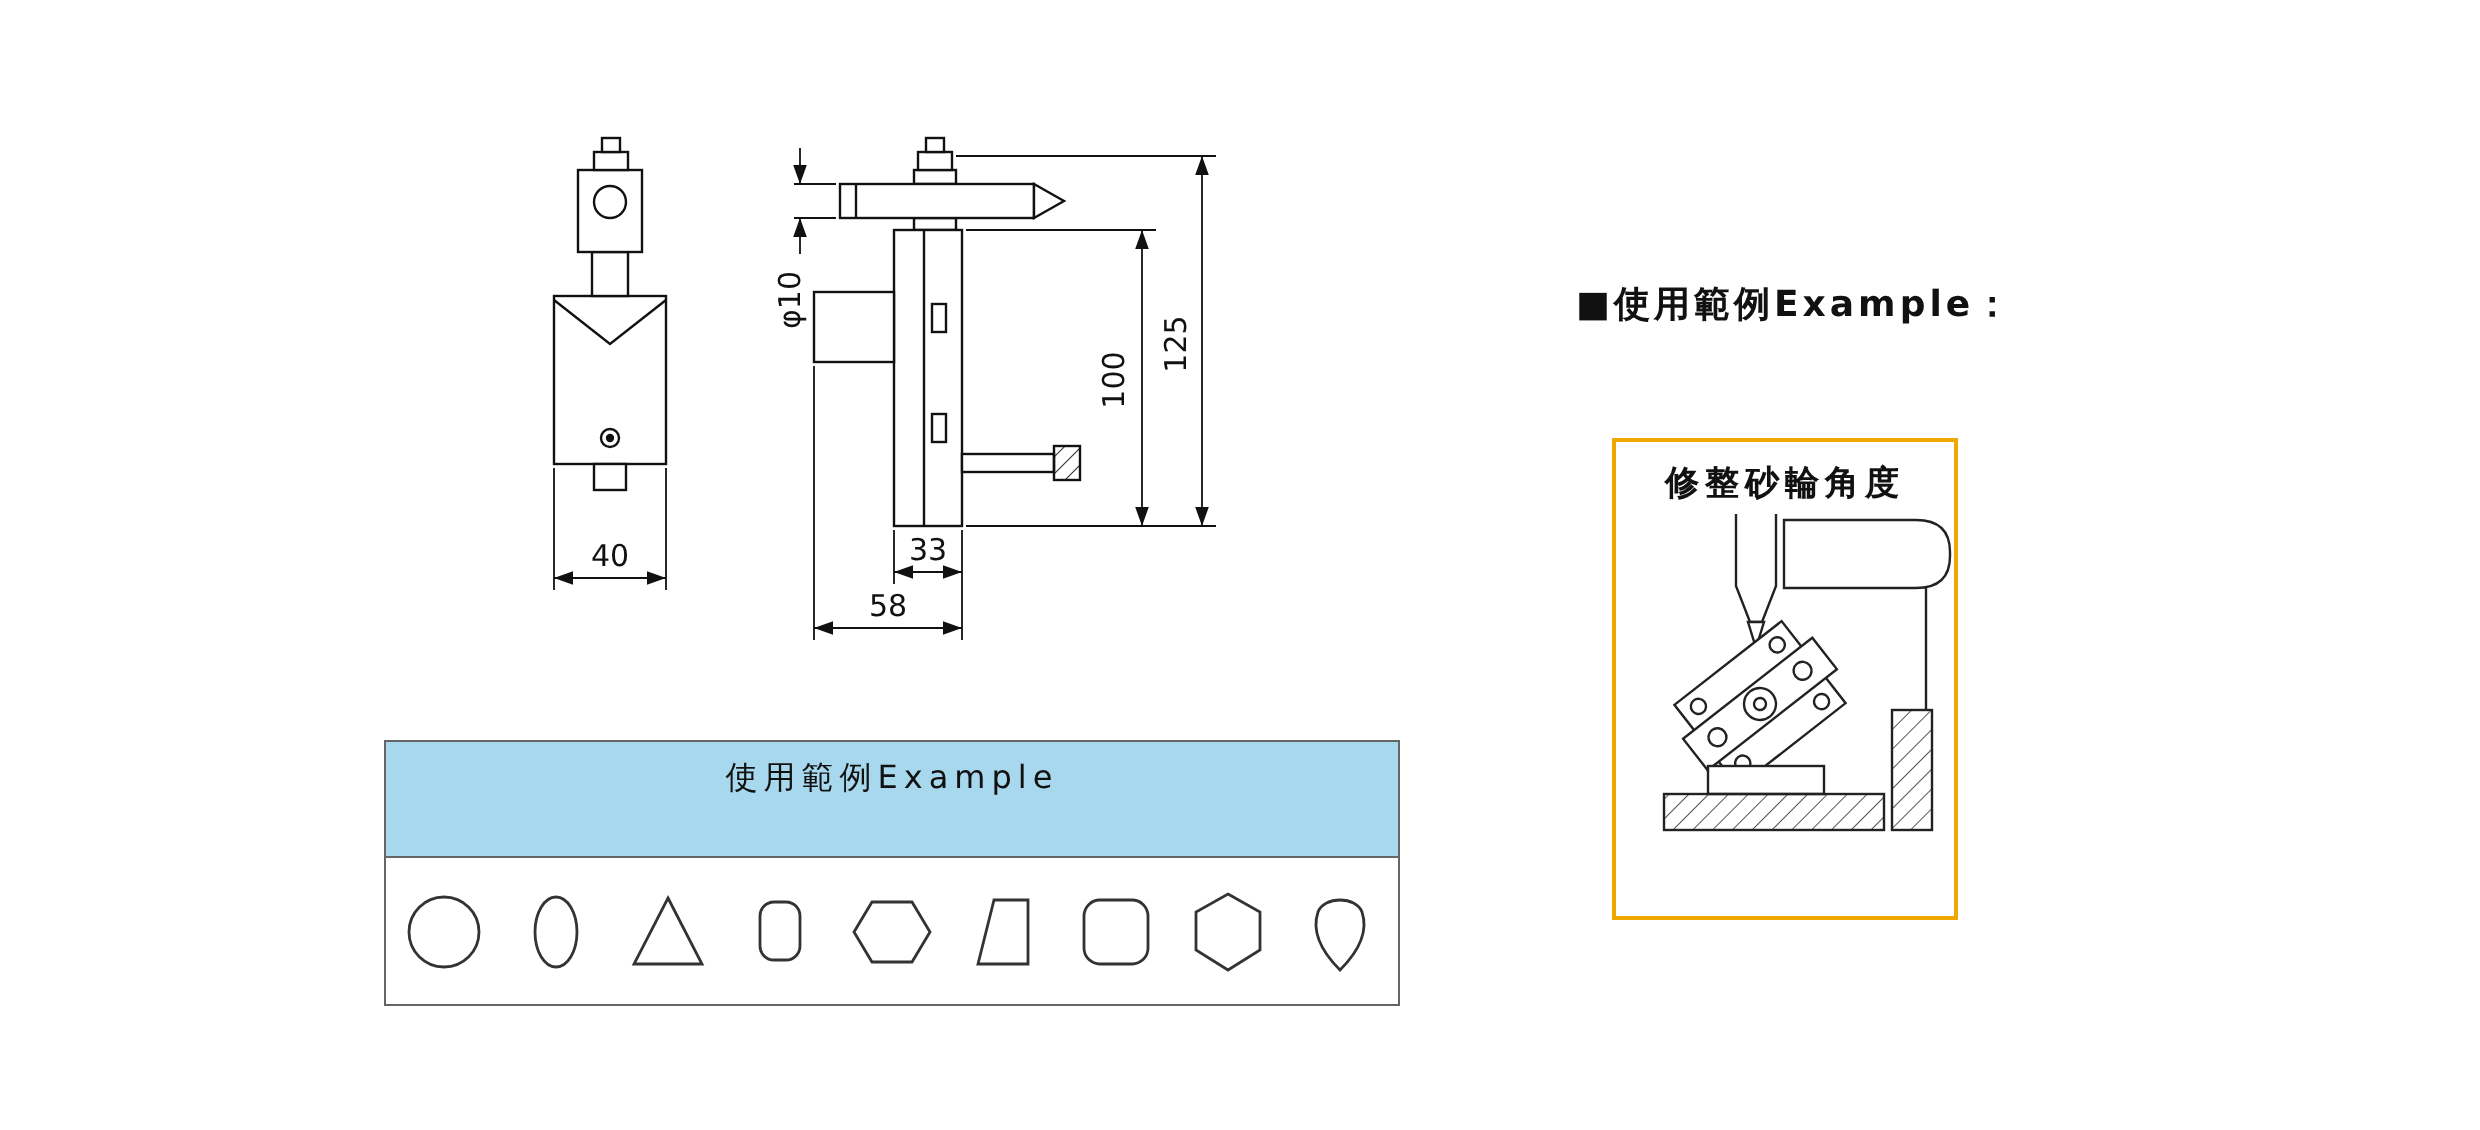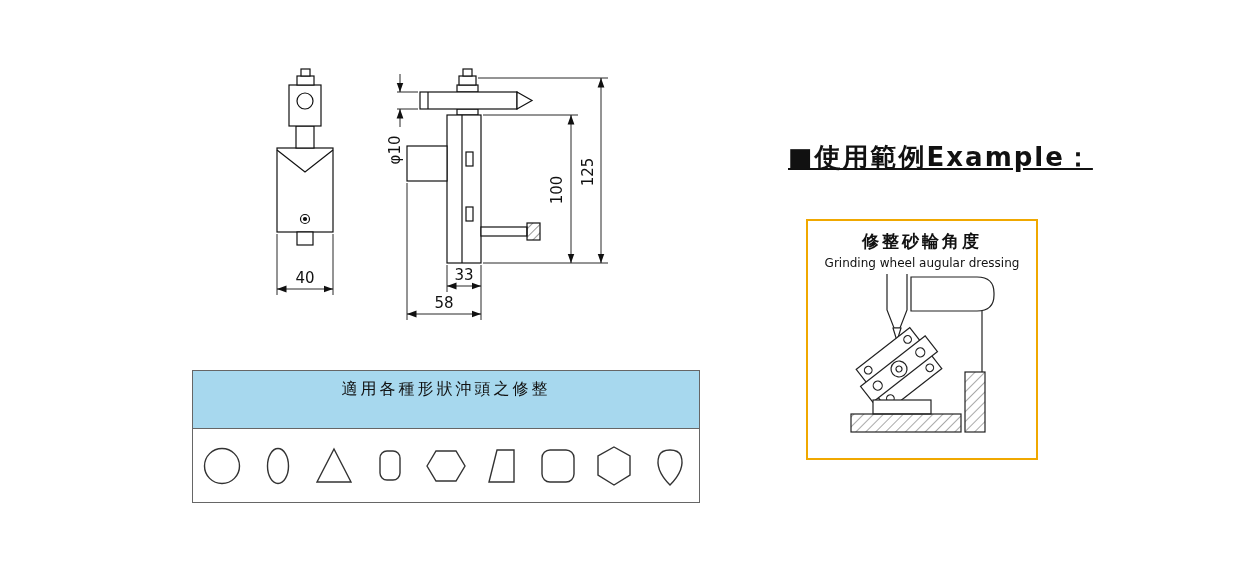--- a/index.html
+++ b/index.html
@@ -28,24 +28,24 @@
   .app-title-zh { font-size:16px; letter-spacing:3px; }
   .app-title-en { font-size:13px; letter-spacing:1px; margin-top:4px; }
   .shapes-row {
     height:74px; display:flex; justify-content:center; align-items:center; gap:10px;
   }
   .punch-shape { display:block; }
 
   
   .example-heading {
     left:788px; top:140px;
-    font-size:26px; font-weight:bold; letter-spacing:2px;text-decoration:underline;
+    font-size:18px; font-weight:bold; letter-spacing:2px;
   }
   .example-box {
-    left:806px; top:219px; width:232px; height:241px;
+    left:806px; top:219px; width:173px; height:241px;
     border:2px solid #f0a800; background:#fff;
     text-align:center; padding-top:9px;
   }
   .example-zh { font-size:17px; font-weight:bold; letter-spacing:3px; }
   .example-en { font-size:12px; margin-top:3px; }
   .example-illustration { margin-top:2px; }
 </style>
 </head>
 <body>
 
@@ -126,21 +126,21 @@
 
   <g stroke="#111" stroke-width="0.9" fill="none">
     <line x1="407" y1="183" x2="407" y2="320"></line>
     <line x1="407" y1="314" x2="481" y2="314" marker-start="url(#arw)" marker-end="url(#arw)"></line>
     <text x="444" y="308" font-size="15" text-anchor="middle" stroke="none" fill="#111">58</text>
   </g>
 </svg>
 
 <div class="abs app-panel">
   <div class="app-header" style="background-color: rgb(167, 216, 238);">
-    <div class="app-title-zh">適用各種形狀沖頭之修整</div>
+    <div class="app-title-zh">使用範例Example</div>
   </div>
   <div class="shapes-row">
     <svg class="punch-shape" width="46" height="46" viewBox="0 0 46 46">
       <circle cx="23" cy="23" r="17.5" fill="none" stroke="#333" stroke-width="1.4"></circle>
     </svg>
     <svg class="punch-shape" width="46" height="46" viewBox="0 0 46 46">
       <ellipse cx="23" cy="23" rx="10.5" ry="17.5" fill="none" stroke="#333" stroke-width="1.4"></ellipse>
     </svg>
     <svg class="punch-shape" width="46" height="46" viewBox="0 0 46 46">
       <polygon points="23,6 40,39 6,39" fill="none" stroke="#333" stroke-width="1.4"></polygon>
@@ -163,21 +163,20 @@
     <svg class="punch-shape" width="46" height="46" viewBox="0 0 46 46">
       <path d="M23,42 C13,32 9,22 12,13 C15,5 31,5 34,13 C37,22 33,32 23,42 Z" fill="none" stroke="#333" stroke-width="1.4"></path>
     </svg>
   </div>
 </div>
 
 <div class="abs example-heading">■使用範例Example：</div>
 
 <div class="abs example-box" style="border-color: rgb(240, 168, 0);">
   <div class="example-zh">修整砂輪角度</div>
-  <div class="example-en">Grinding wheel augular dressing</div>
   <svg class="example-illustration" width="190" height="168" viewBox="0 0 190 168">
     <defs>
       <pattern id="hatch2" width="7" height="7" patternTransform="rotate(45)" patternUnits="userSpaceOnUse">
         <line x1="0" y1="0" x2="0" y2="7" stroke="#555" stroke-width="1"></line>
       </pattern>
     </defs>
     <g stroke="#222" stroke-width="1.2" fill="none">
 
       <path d="M60,2 L60,38 L67,56 L73,56 L80,38 L80,2"></path>
 

